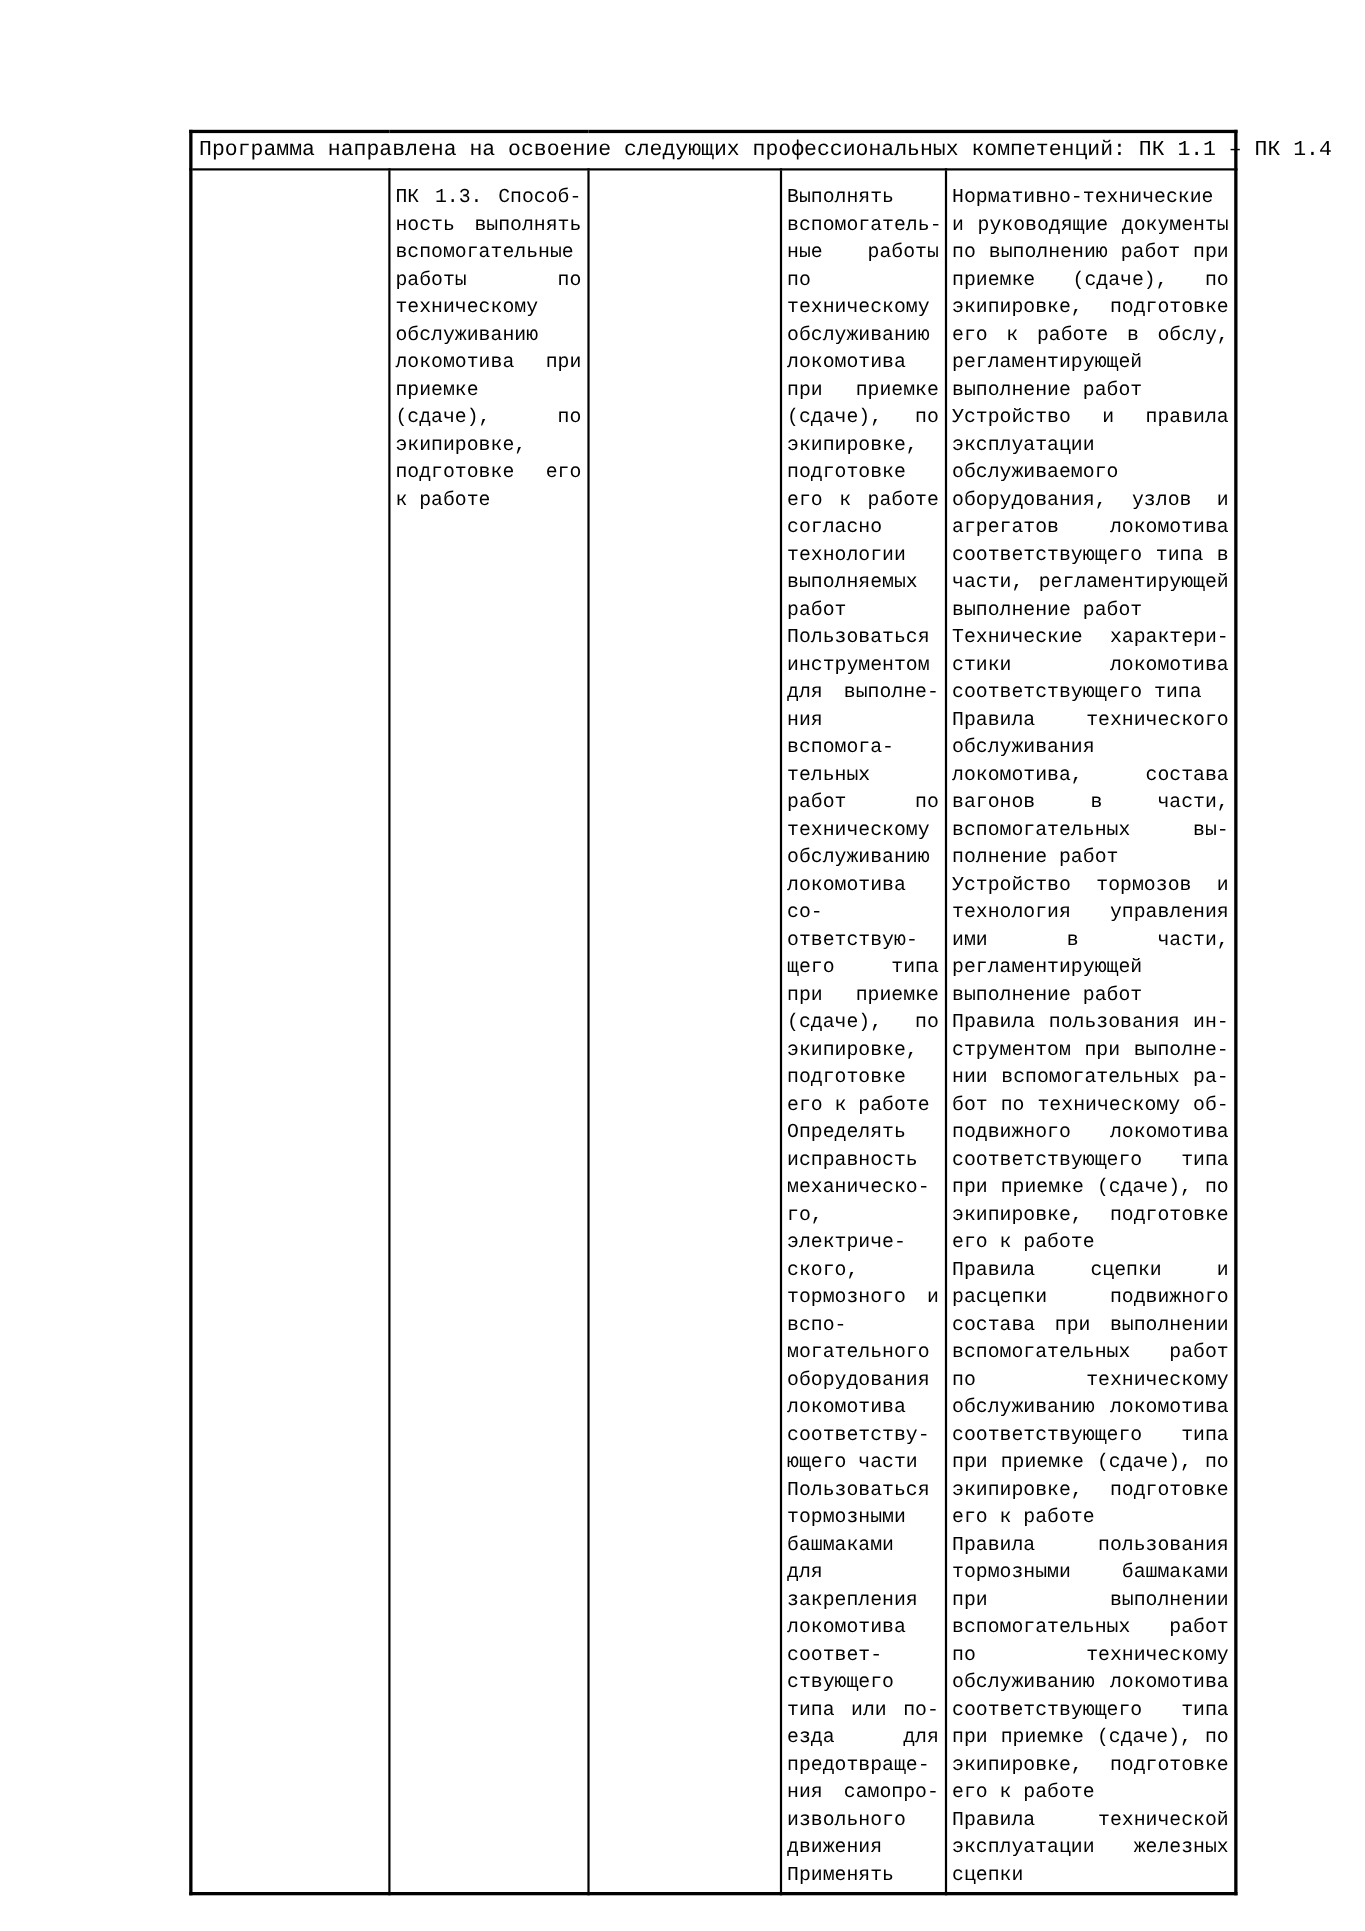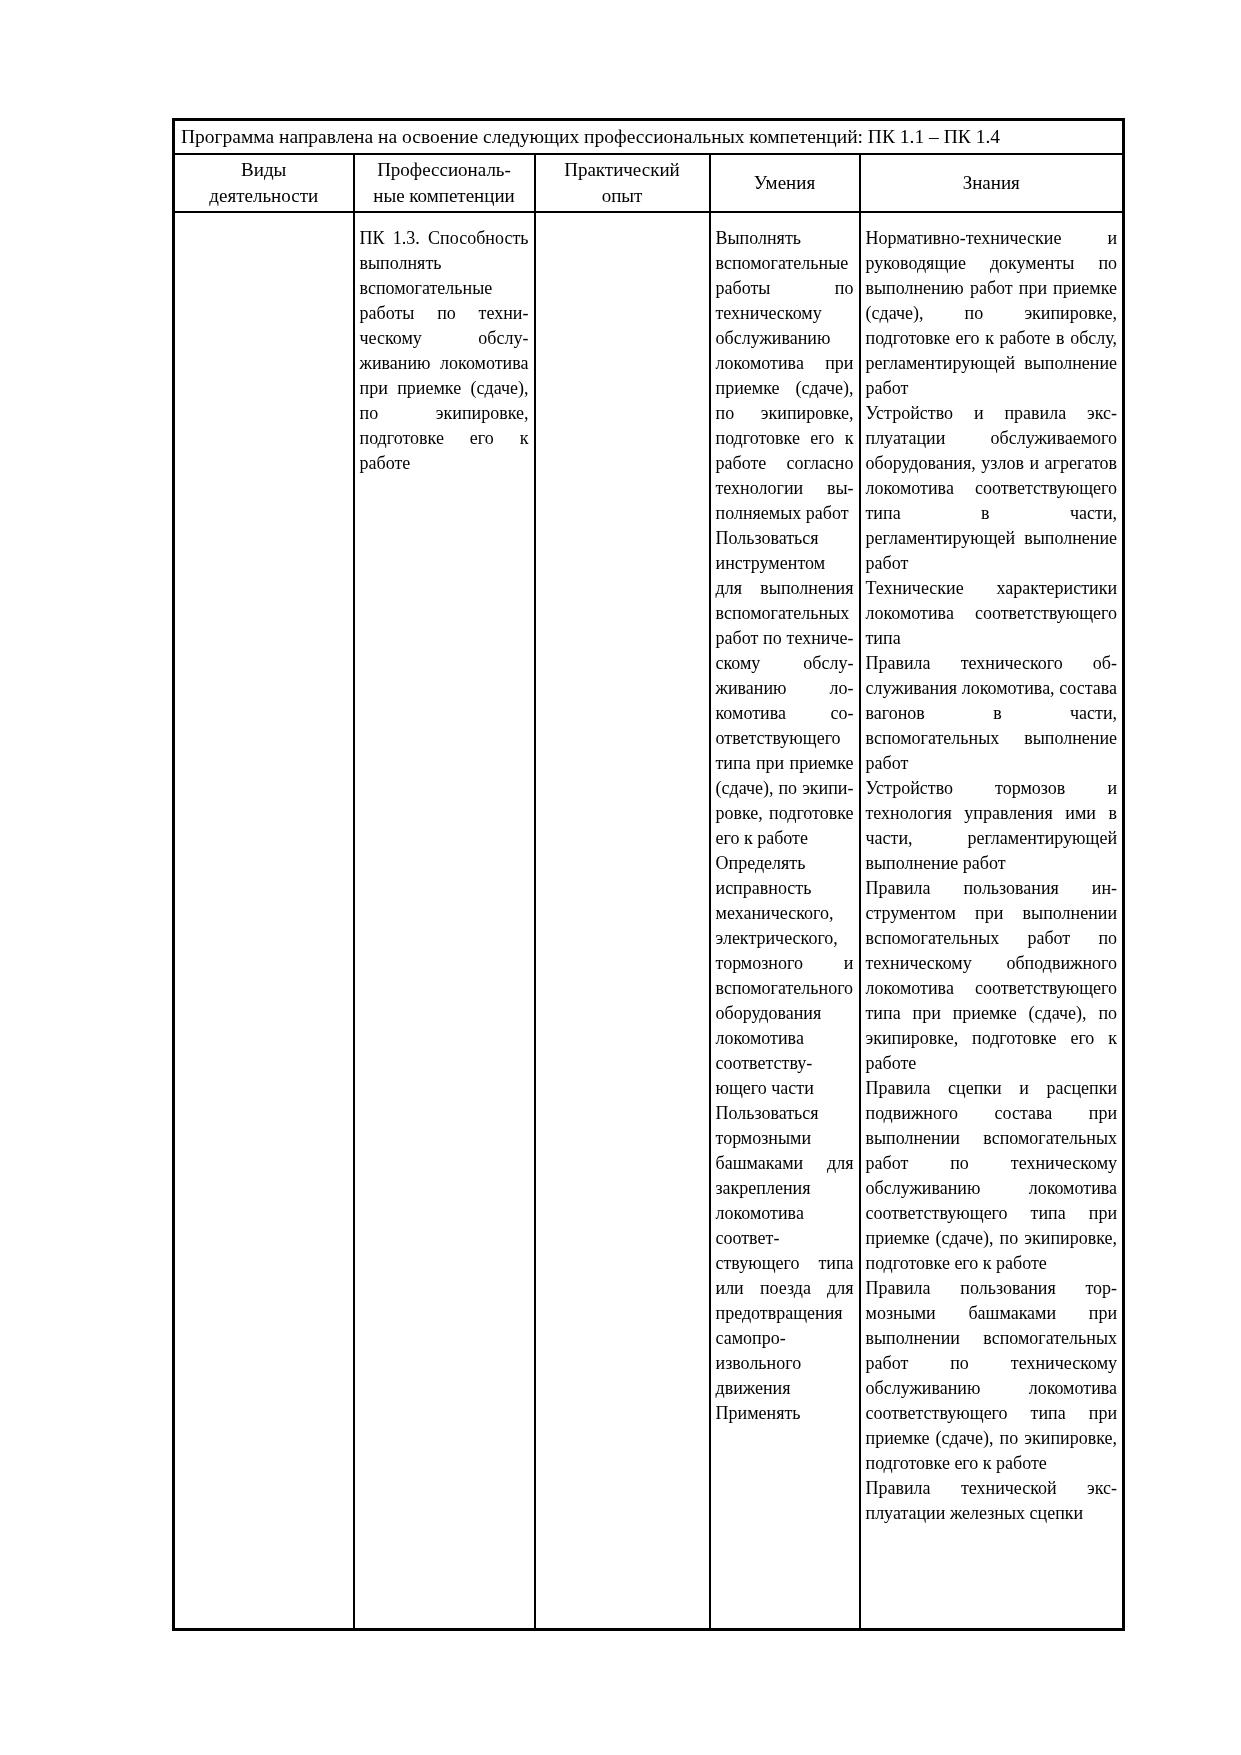--- a/index.html
+++ b/index.html
@@ -5,21 +5,21 @@
   html, body {
     margin: 0;
     padding: 0;
     background: #ffffff;
   }
   .page {
     position: relative;
     width: 1241px;
     height: 1755px;
     background: #ffffff;
-    font-family: Liberation Serif, serif;
+    font-family: Liberation Mono, monospace;
     color: #000000;
   }
   table.comp-table {
     position: absolute;
     left: 172px;
     top: 118px;
     width: 950px;
     border-collapse: collapse;
     table-layout: fixed;
     border: 3px solid #000;
@@ -70,30 +70,20 @@
       <col style="width:180px">
       <col style="width:181px">
       <col style="width:175px">
       <col style="width:150px">
       <col style="width:264px">
     </colgroup>
     <thead>
       <tr>
         <td class="title-cell" colspan="5">Программа направлена на освоение следующих профессиональных компетенций: ПК 1.1 – ПК 1.4</td>
       </tr>
-      <tr class="header-row">
-        <th>Виды
-деятельности</th>
-        <th>Профессиональ-
-ные компетенции</th>
-        <th>Практический
-опыт</th>
-        <th>Умения</th>
-        <th>Знания</th>
-      </tr>
     </thead>
     <tbody>
       <tr class="body-row">
         <td>
           <p></p>
         </td>
         <td>
           <p>ПК 1.3. Способ­ность выполнять вспомогательные работы по техни­ческому обслу­живанию локомо­тива при приемке (сдаче), по экипи­ровке, подготовке его к работе</p>
         </td>
         <td>

